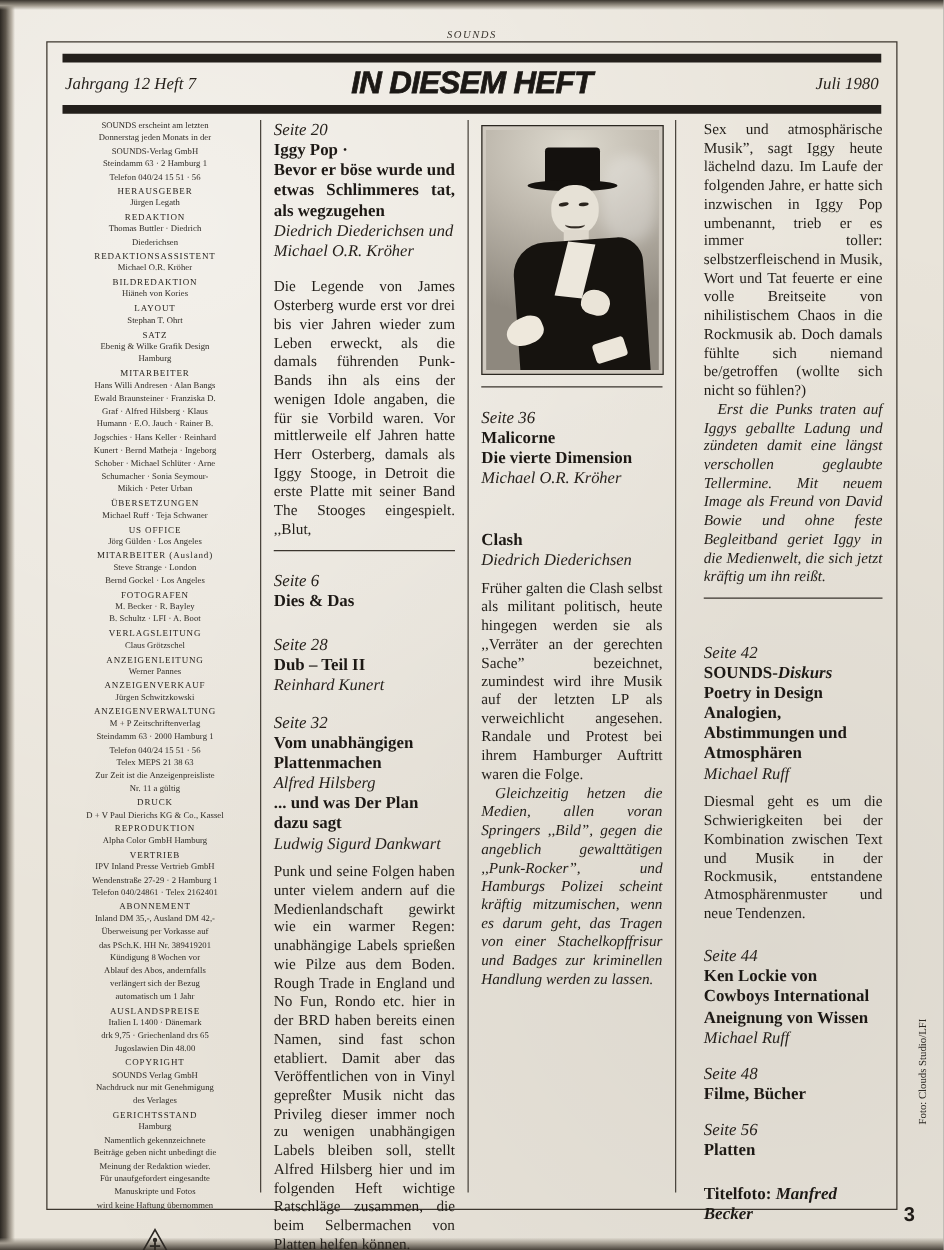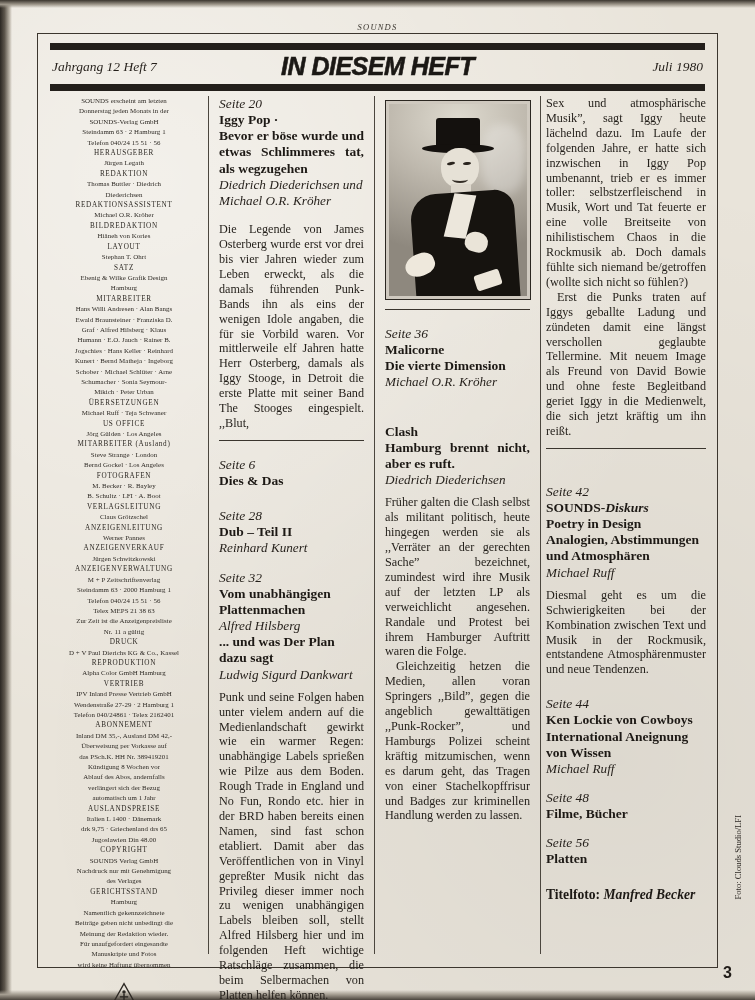--- a/index.html
+++ b/index.html
@@ -112,21 +112,21 @@
     width: 656px; height: 858px;
     display: flex;
   }
   .col {
     box-sizing: border-box;
     position: relative;
   }
   .col-1 { width: 158px; padding-right: 10px; }
   .col-2 { width: 166px; padding: 0 10px; border-left: 1px solid #4b463e; }
   .col-3 { width: 166px; padding: 0 10px; border-left: 1px solid #4b463e; }
-  .col-4 { width: 166px; padding-left: 5px;  border-left: 1px solid #4b463e; }
+  .col-4 { width: 166px; padding-left: 22px;  border-left: 1px solid #4b463e; }
 
   
   .imprint {
     text-align: center;
     font-family: "Liberation Serif", serif;
     font-size: 6.9px;
     line-height: 10.4px;
     color: #2d2924;
     letter-spacing: 0.05px;
   }
@@ -170,21 +170,21 @@
     margin: 0;
   }
   .body-p {
     font-size: 12.2px;
     line-height: 14.9px;
     text-align: justify;
     color: #221e19;
     margin: 0;
     hyphens: none;
   }
-  .body-p + .body-p { text-indent: 11px; }
+  .body-p + .body-p { text-indent: 11px; font-style: italic; }
   .gap-s { height: 7px; }
   .gap-m { height: 13px; }
   .gap-l { height: 19px; }
   .gap-xl { height: 26px; }
 
   .hr-thin {
     border: 0;
     border-top: 1.3px solid #3a352e;
     margin: 9px 0 9px 0;
   }
@@ -505,21 +505,20 @@
 
       <div class="gap-s"></div>
       <div class="seite">Seite 36</div>
       <div class="title-b">Malicorne</div>
       <div class="title-b">Die vierte Dimension</div>
       <div class="byline">Michael O.R. Kröher</div>
       <div class="gap-s"></div>
 
       <div class="gap-xl"></div>
       <div class="title-b">Clash</div>
-      <div class="title-b just">Hamburg brennt nicht, aber es ruft.</div>
       <div class="byline">Diedrich Diederichsen</div>
       <div class="gap-s"></div>
       <div class="body-p">Früher galten die Clash selbst als militant politisch, heute hingegen werden sie als ,,Verräter an der gerechten Sache” bezeichnet, zumindest wird ihre Musik auf der letzten LP als verweichlicht angesehen. Randale und Protest bei ihrem Hamburger Auftritt waren die Folge.</div>
       <div class="body-p">Gleichzeitig hetzen die Medien, allen voran Springers ,,Bild”, gegen die angeblich gewalttätigen ,,Punk-Rocker”, und Hamburgs Polizei scheint kräftig mitzumischen, wenn es darum geht, das Tragen von einer Stachelkopffrisur und Badges zur kriminellen Handlung werden zu lassen.</div>
     </div>
 
     <div class="col col-4">
       <div class="body-p">Sex und atmosphärische Musik”, sagt Iggy heute lächelnd dazu. Im Laufe der folgenden Jahre, er hatte sich inzwischen in Iggy Pop umbenannt, trieb er es immer toller: selbstzerfleischend in Musik, Wort und Tat feuerte er eine volle Breitseite von nihilistischem Chaos in die Rockmusik ab. Doch damals fühlte sich niemand be/getroffen (wollte sich nicht so fühlen?)</div>
       <div class="body-p">Erst die Punks traten auf Iggys geballte Ladung und zündeten damit eine längst verschollen geglaubte Tellermine. Mit neuem Image als Freund von David Bowie und ohne feste Begleitband geriet Iggy in die Medienwelt, die sich jetzt kräftig um ihn reißt.</div>
 

